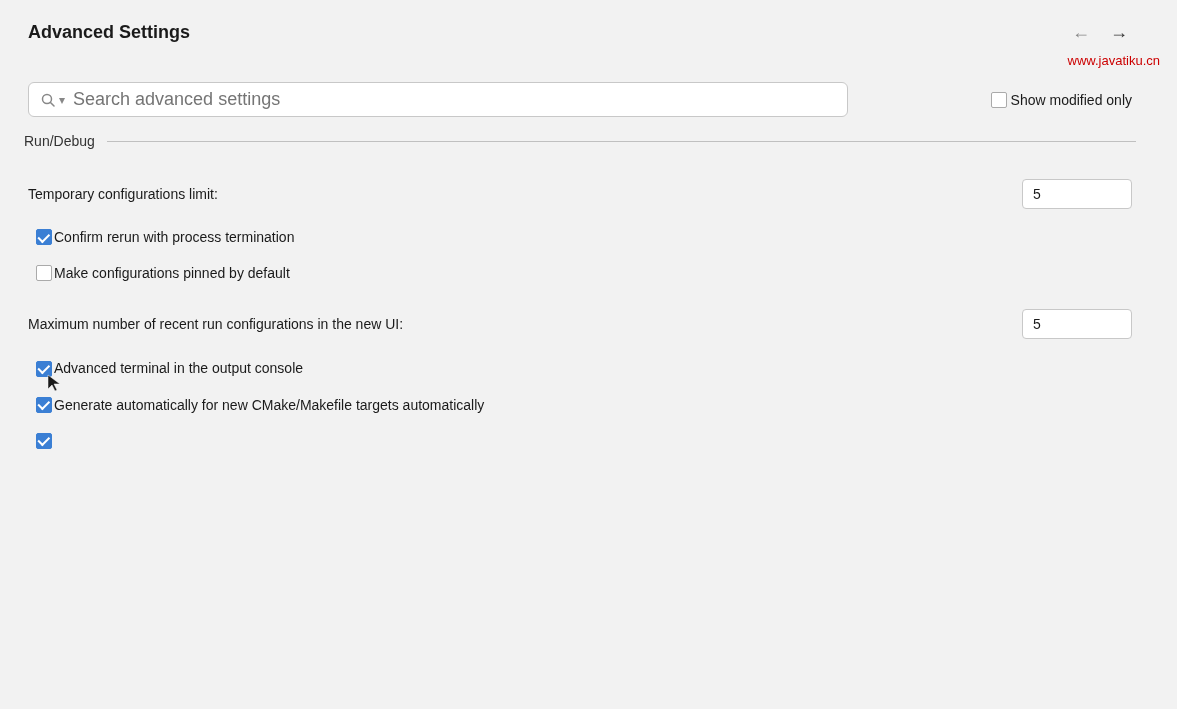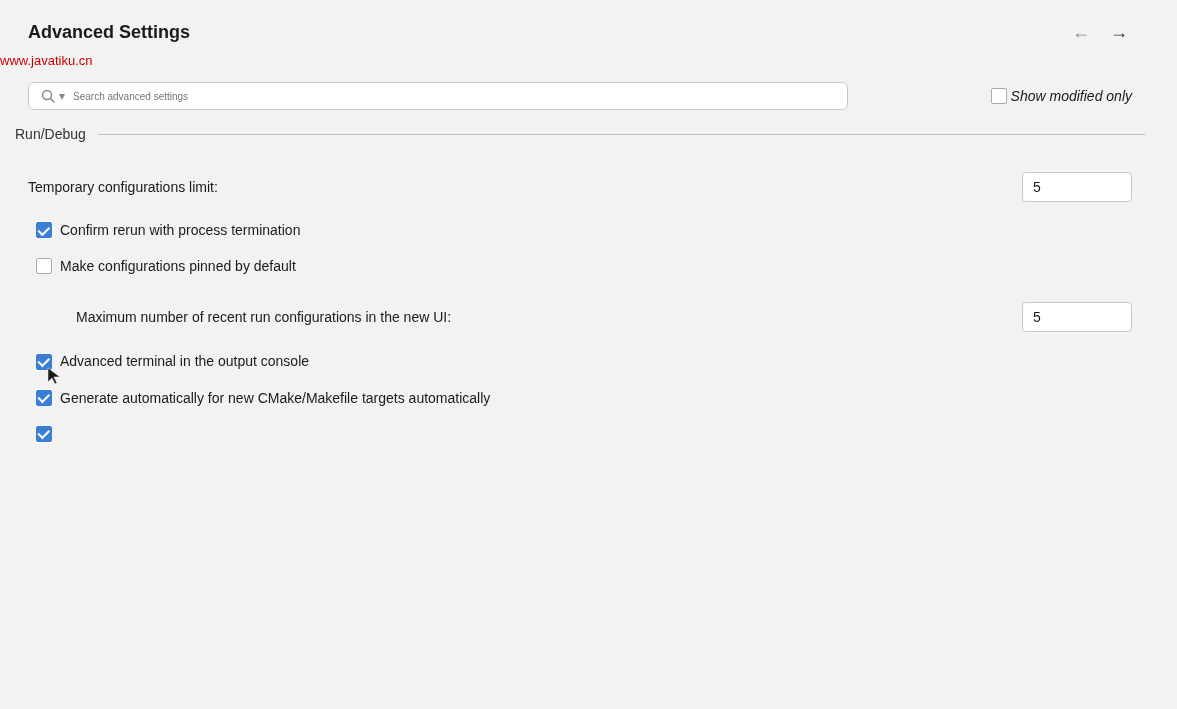--- a/index.html
+++ b/index.html
@@ -52,21 +52,21 @@
       border: none;
       padding: 2px 4px;
     }
 
     .nav-arrow.active {
       color: #333;
       cursor: pointer;
     }
 
     .watermark {
-      text-align: left;
+      text-align: right;
       font-size: 13px;
       color: #cc0000;
       margin-bottom: 10px;
     }
 
     .search-bar-row {
       display: flex;
       align-items: center;
       padding: 4px 28px 16px 28px;
       gap: 16px;
@@ -88,32 +88,31 @@
       display: flex;
       align-items: center;
       color: #888;
       font-size: 13px;
     }
 
     .search-input {
       border: none;
       outline: none;
       background: transparent;
-      font-size: 10px;
+      font-size: 18px;
       color: #701a75;
       width: 100%;
     }
 
     .show-modified-row {
       display: flex;
       align-items: center;
       gap: 4px;
       margin-left: auto;
       white-space: nowrap;
-      font-style: italic;
     }
 
     .checkbox-square {
       width: 16px;
       height: 16px;
       border: 1.5px solid #aaa;
       border-radius: 2px;
       background: #fff;
       display: inline-flex;
       align-items: center;
@@ -133,21 +132,21 @@
       width: 9px;
       height: 5px;
       border-left: 2px solid #fff;
       border-bottom: 2px solid #fff;
       transform: rotate(-45deg) translateY(-1px);
     }
 
     .section-divider {
       display: flex;
       align-items: center;
-      padding: 0 15px;
+      padding: 0 24px;
       margin-bottom: 20px;
     }
 
     .section-label {
       font-size: 14px;
       font-weight: 500;
       color: #333;
       margin-right: 12px;
       white-space: nowrap;
     }
@@ -189,21 +188,21 @@
       background: #fff;
       font-size: 14px;
       color: #1a1a1a;
       text-align: left;
     }
 
     .checkbox-row {
       display: flex;
       align-items: center;
       padding: 10px 8px;
-      gap: 8px;
+      gap: 2px;
     }
   </style>
 </head>
 <body>
 
 <div class="window">
 
   <div class="title-bar">
     <span class="title-text">Advanced Settings</span>
     <div class="nav-arrows">
@@ -246,21 +245,21 @@
     <div class="checkbox-row">
       <div class="checkbox-square checked"></div>
       <span class="setting-label">Confirm rerun with process termination</span>
     </div>
 
     <div class="checkbox-row">
       <div class="checkbox-square"></div>
       <span class="setting-label">Make configurations pinned by default</span>
     </div>
 
-    <div class="setting-row with-input" style="margin-top:8px;margin-left:48px;">
+    <div class="setting-row with-input" style="margin-top:8px;">
       <span class="setting-label">Maximum number of recent run configurations in the new UI:</span>
       <input class="setting-input" type="text" value="5" style="">
     </div>
 
 
     <div class="checkbox-row">
       <div style="position:relative;display:inline-block;">
         <div class="checkbox-square checked"></div>
         
         <svg style="position:absolute;left:10px;top:14px;pointer-events:none;" width="14" height="18" viewBox="0 0 14 18">

